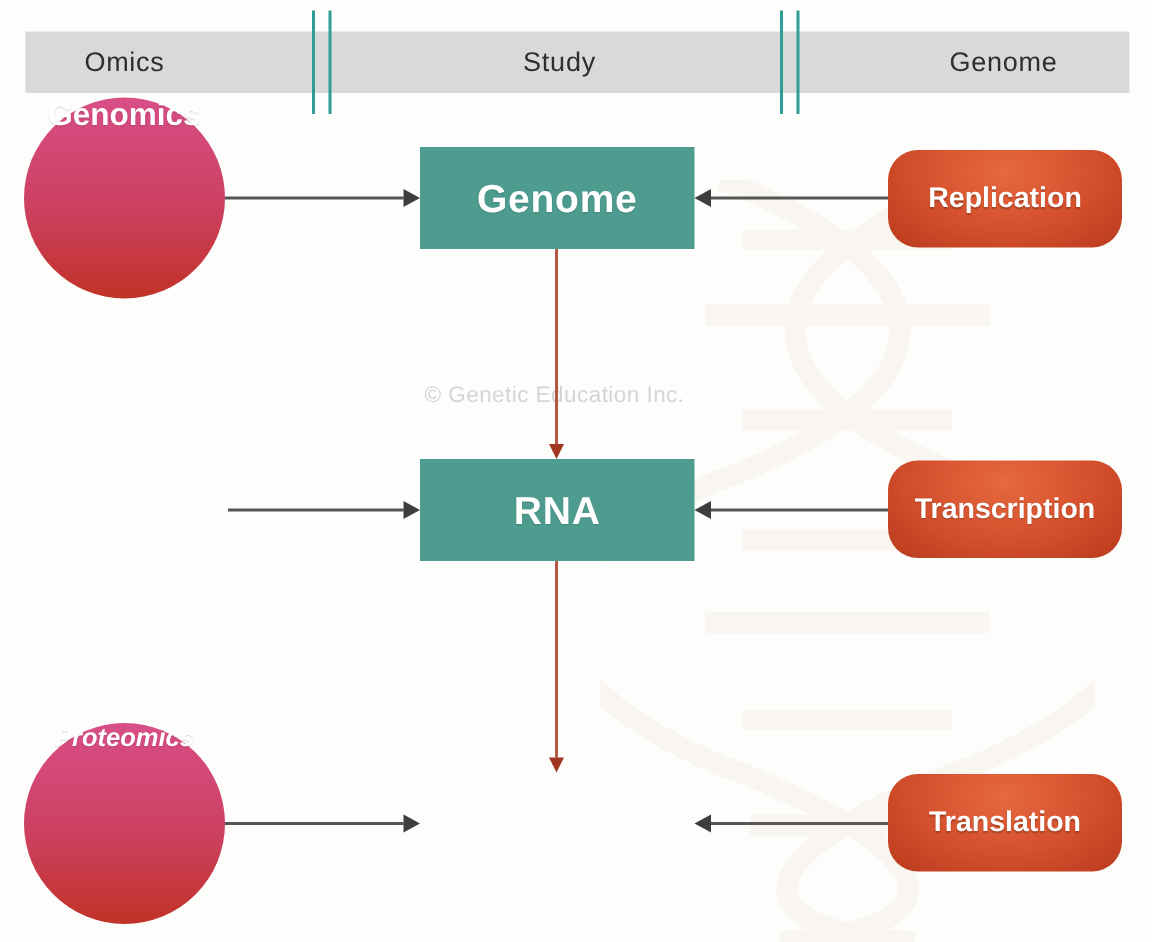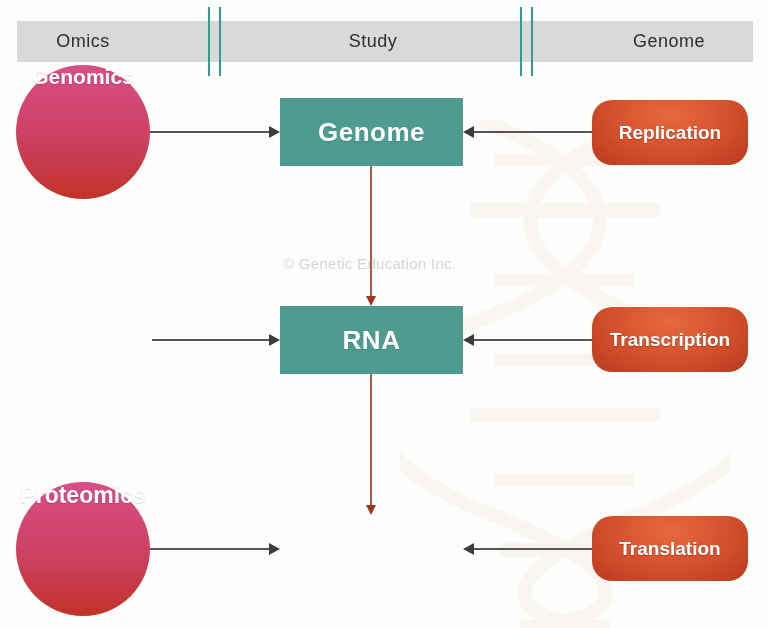--- a/index.html
+++ b/index.html
@@ -31,21 +31,21 @@
   }
 
   
   .circle{
     position:absolute;left:16px;width:134px;height:134px;border-radius:50%;
     background:linear-gradient(180deg,#d84e87 0%,#cc4060 55%,#c13227 100%);
     display:flex;align-items:flex-start;justify-content:center;
   }
   .circle-label{color:#fff;font-weight:bold;text-align:center;text-shadow:0 1px 1px rgba(0,0,0,0.15);}
   .circle-label--lg{font-size:21px;}
-  .circle-label--md{font-size:23px;}
+  .circle-label--md{font-size:17px;font-style:italic;}
   .circle-label--sm{font-size:14.5px;}
   .c-row1{top:65px;}
   .c-row2{top:273px;}
   .c-row3{top:482px;}
 
   
   .study-box{
     position:absolute;left:280px;width:183px;height:68px;background:#4d9c8f;
     display:flex;align-items:center;justify-content:center;
   }

